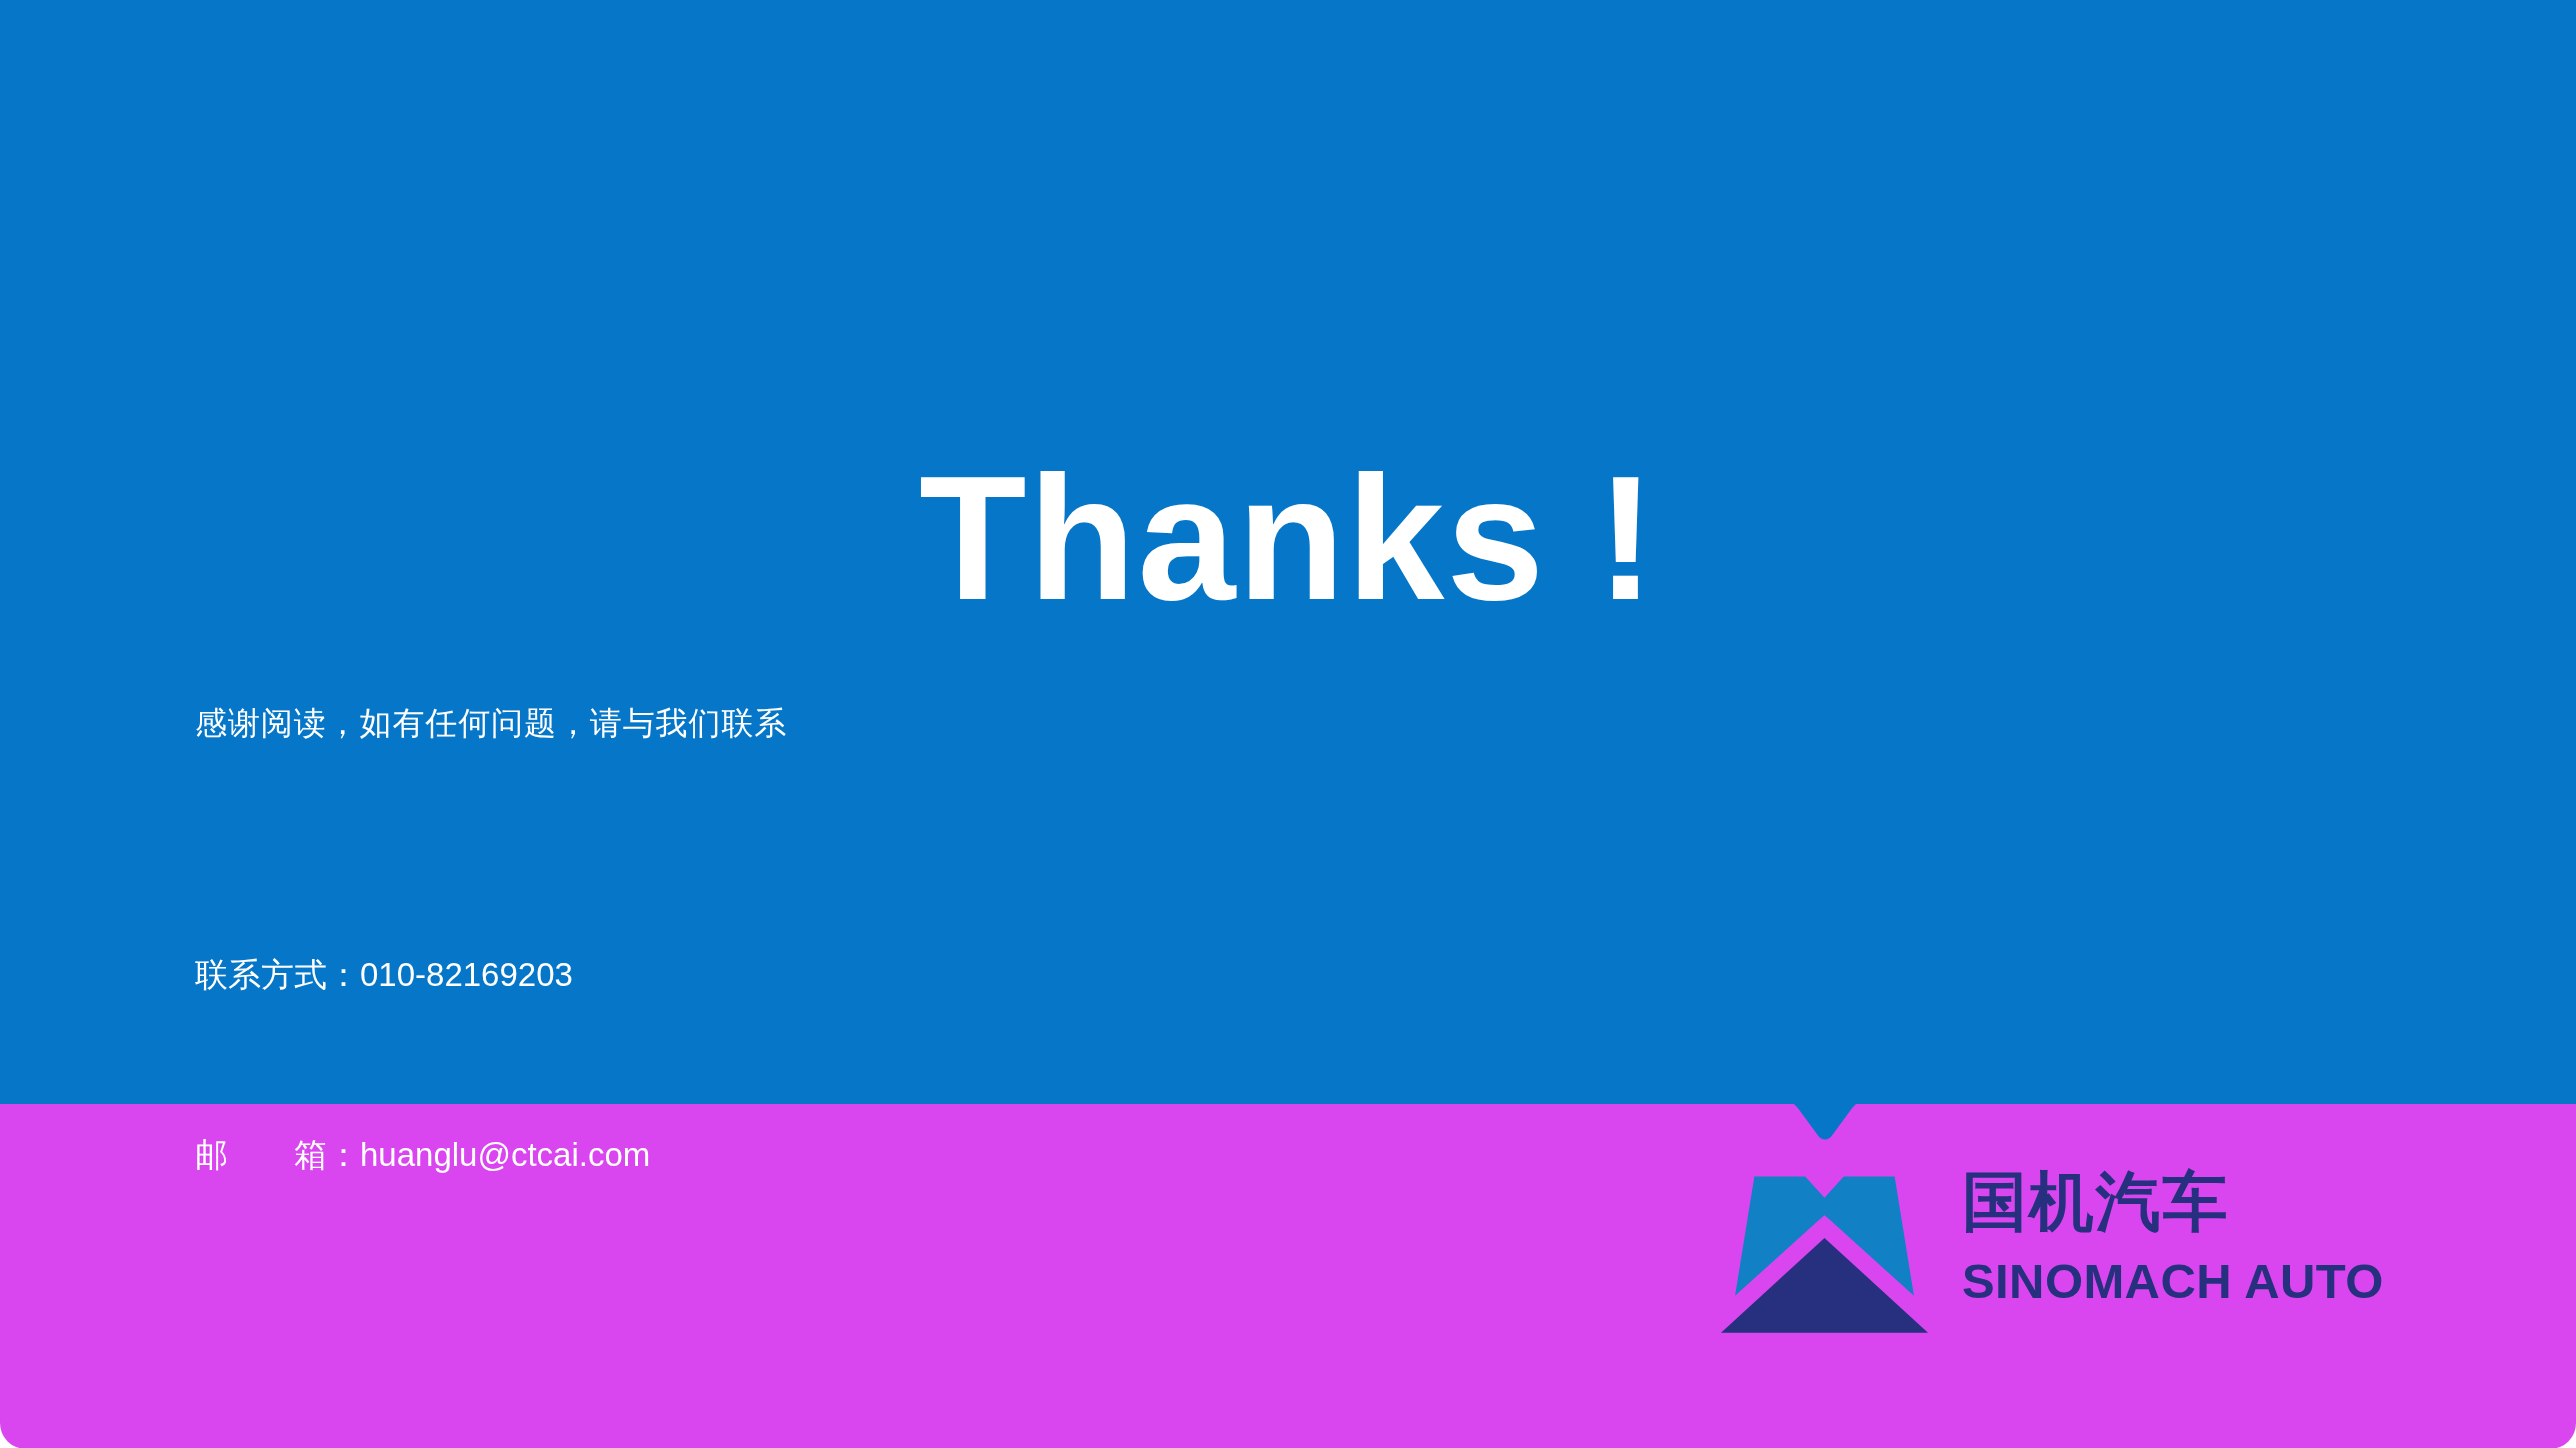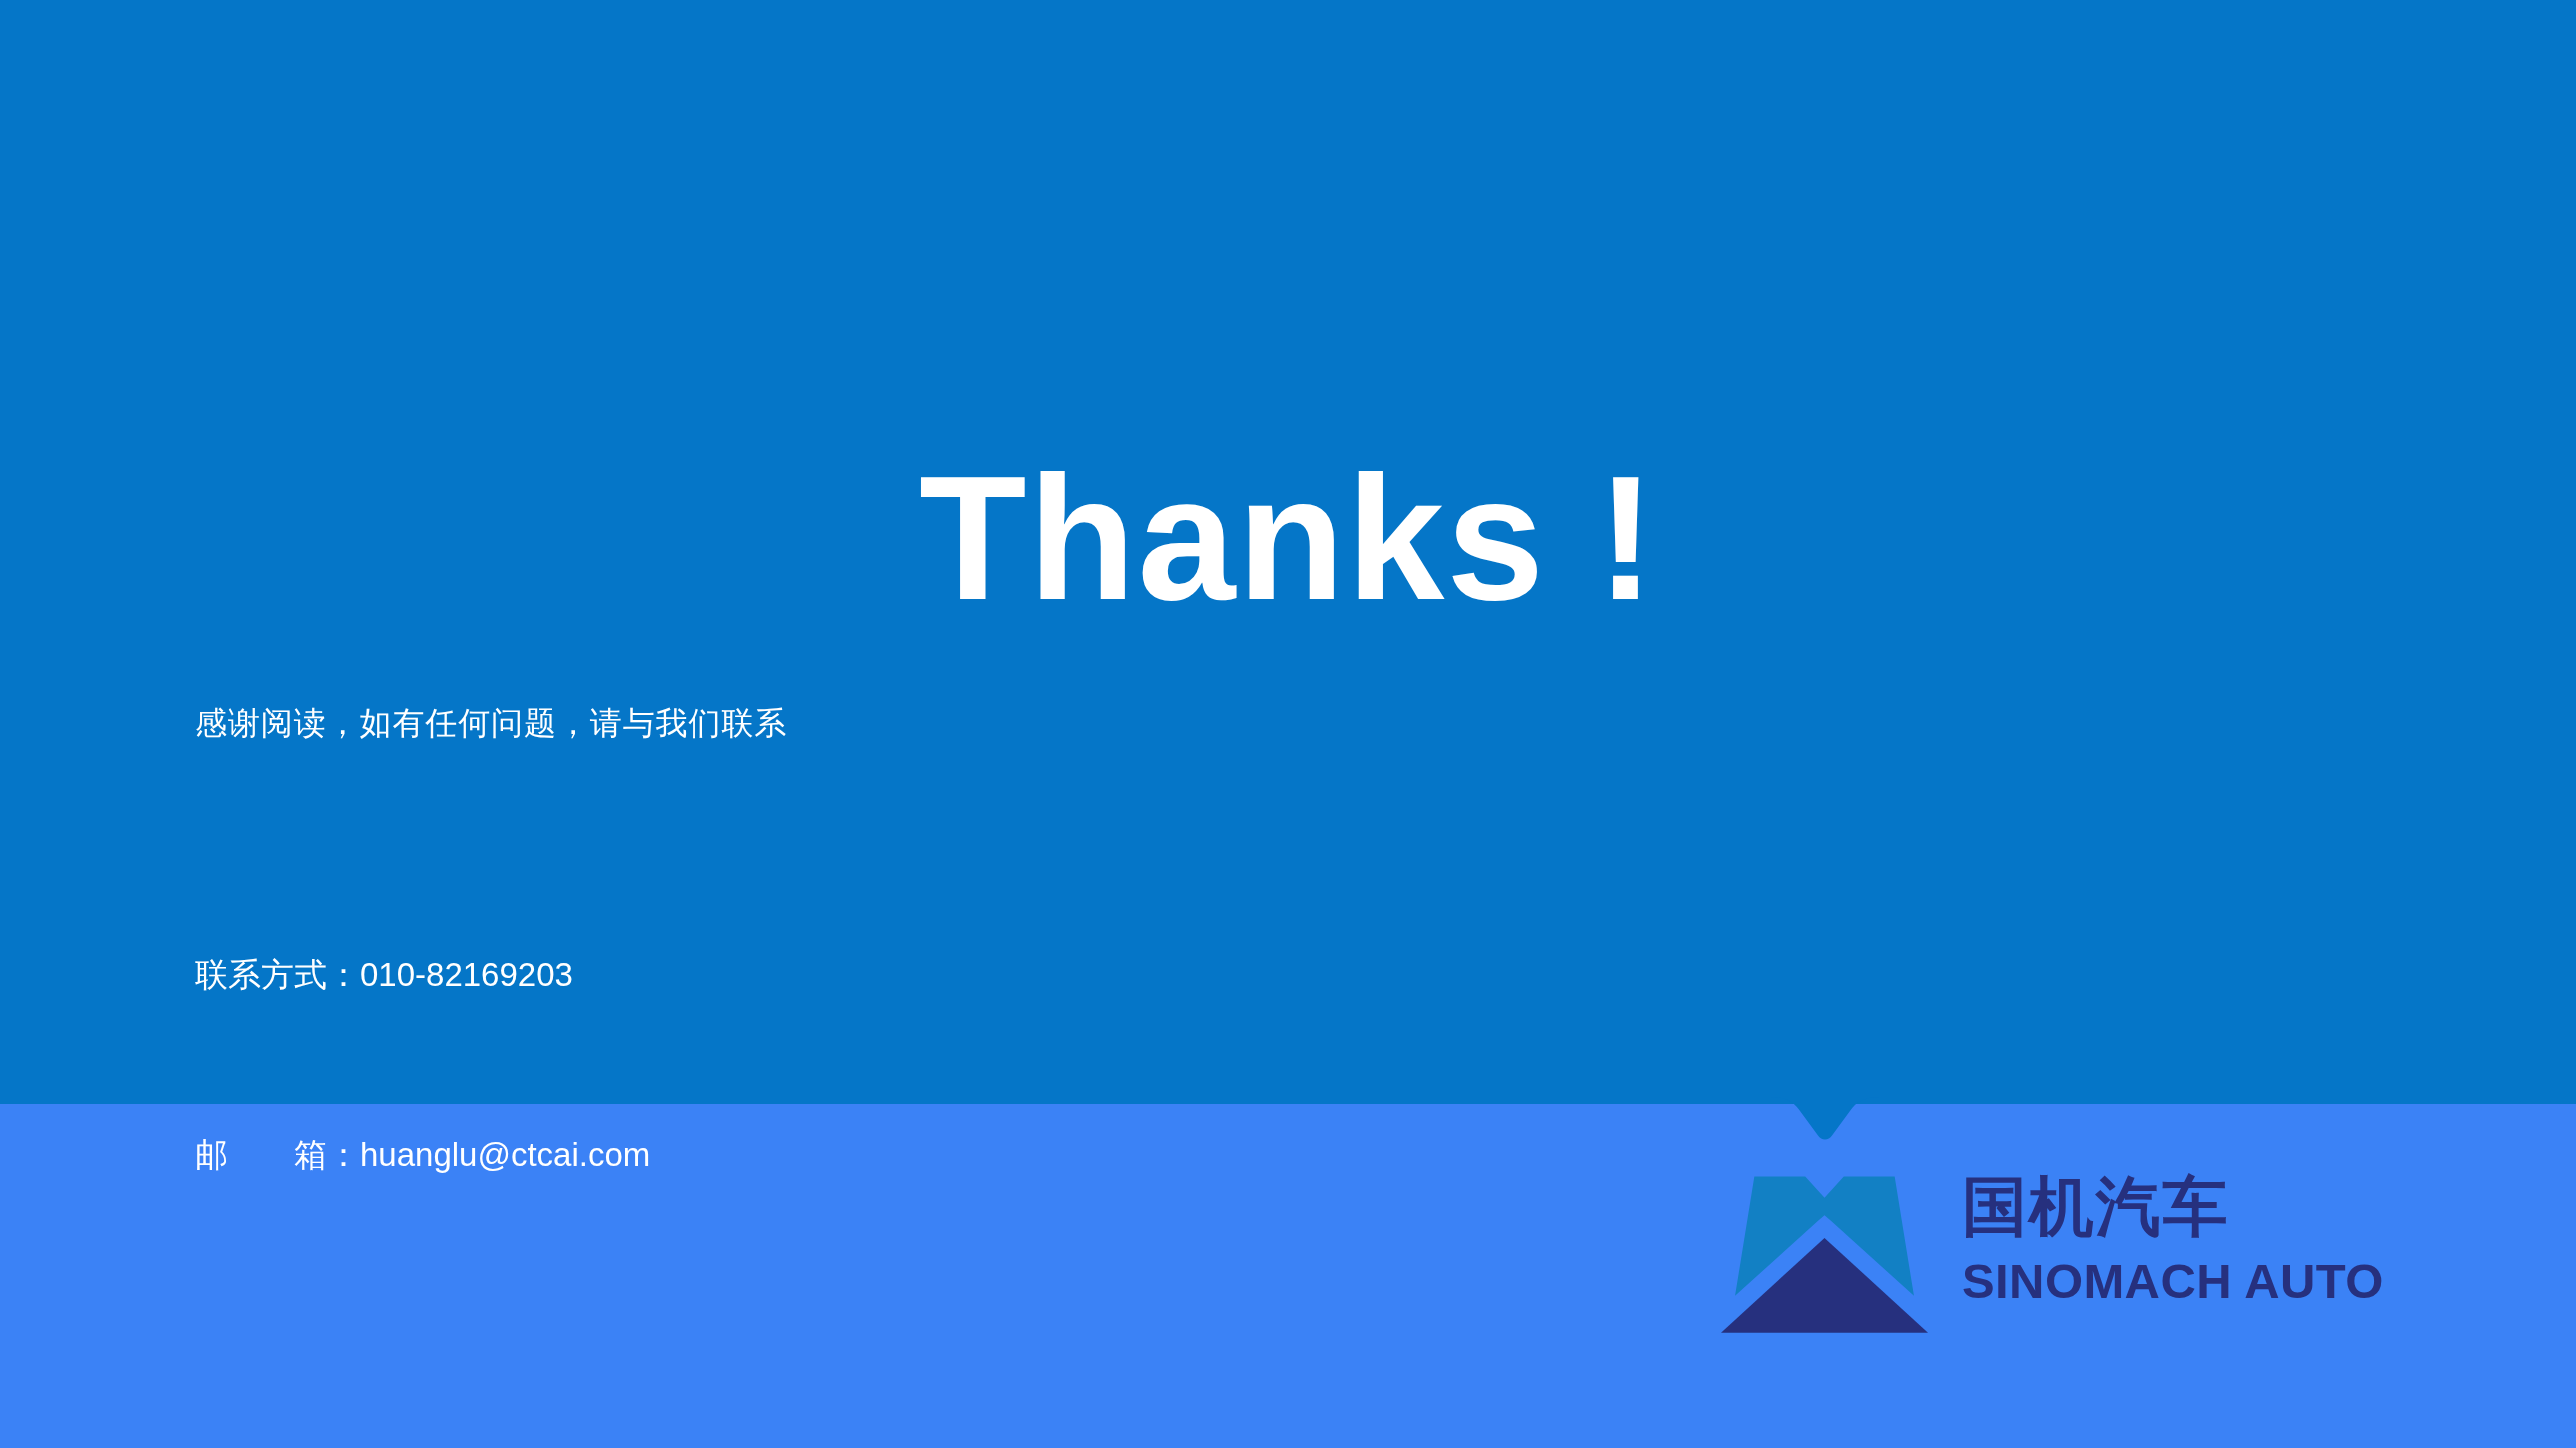--- a/index.html
+++ b/index.html
@@ -12,21 +12,22 @@
     height: 1449px;
     position: relative;
     overflow: hidden;
     font-family: "Liberation Sans", "DejaVu Sans", sans-serif;
   }
 
   
   #slide {
     position: absolute;
     inset: 0;
-    background: #3b82f6;
+    background: #d946ef;
+    border-radius: 26px;
   }
 
   
   #blue-panel {
     position: absolute;
     left: 0;
     top: 0;
     width: 2576px;
     height: 1104px;
     background: #0576c8;
@@ -108,21 +109,21 @@
     top: 5.3px;
     width: 351px;
   }
   #logo-cn {
     color: #26307e;
     font-size: 65px;
     font-weight: bold;
     letter-spacing: 1.8px;
     line-height: 72px;
     white-space: pre;
-    font-family: Liberation Sans, sans-serif;
+    font-family: Liberation Mono, monospace;
   }
   #logo-en {
     color: #26307e;
     font-size: 49px;
     font-weight: bold;
     letter-spacing: 0.4px;
     line-height: 49px;
     margin-top: 14px;
     white-space: pre;
   }

